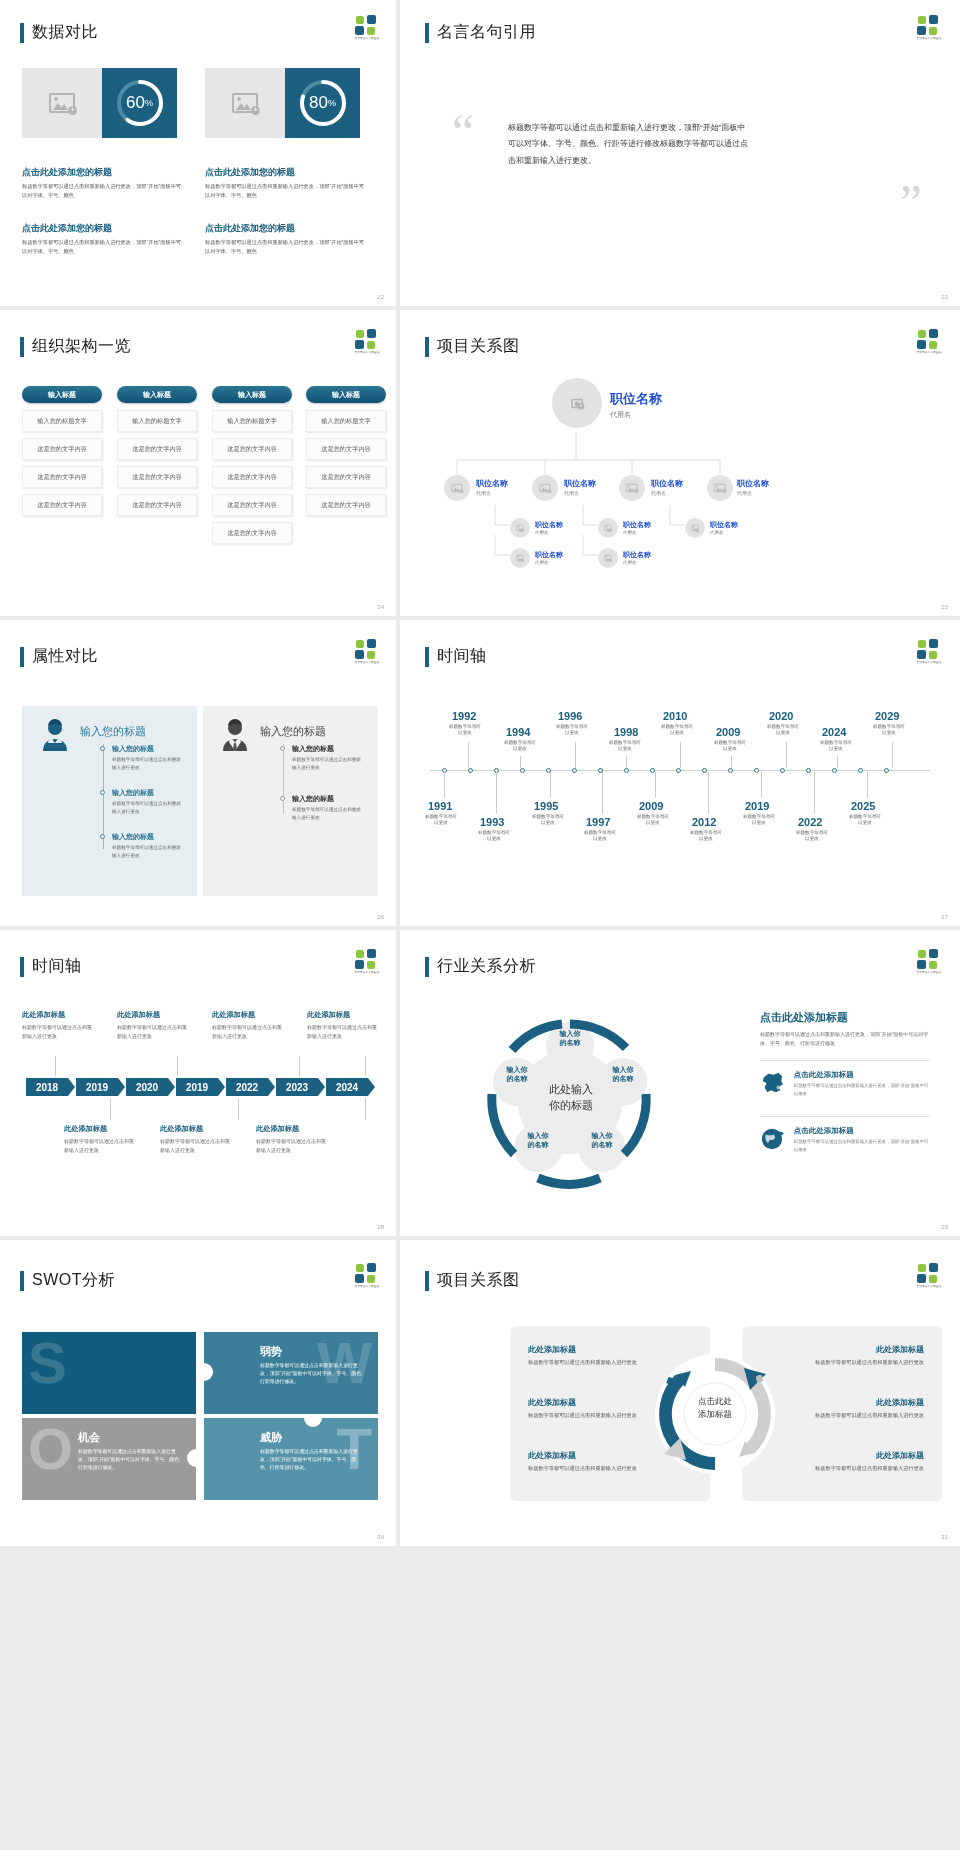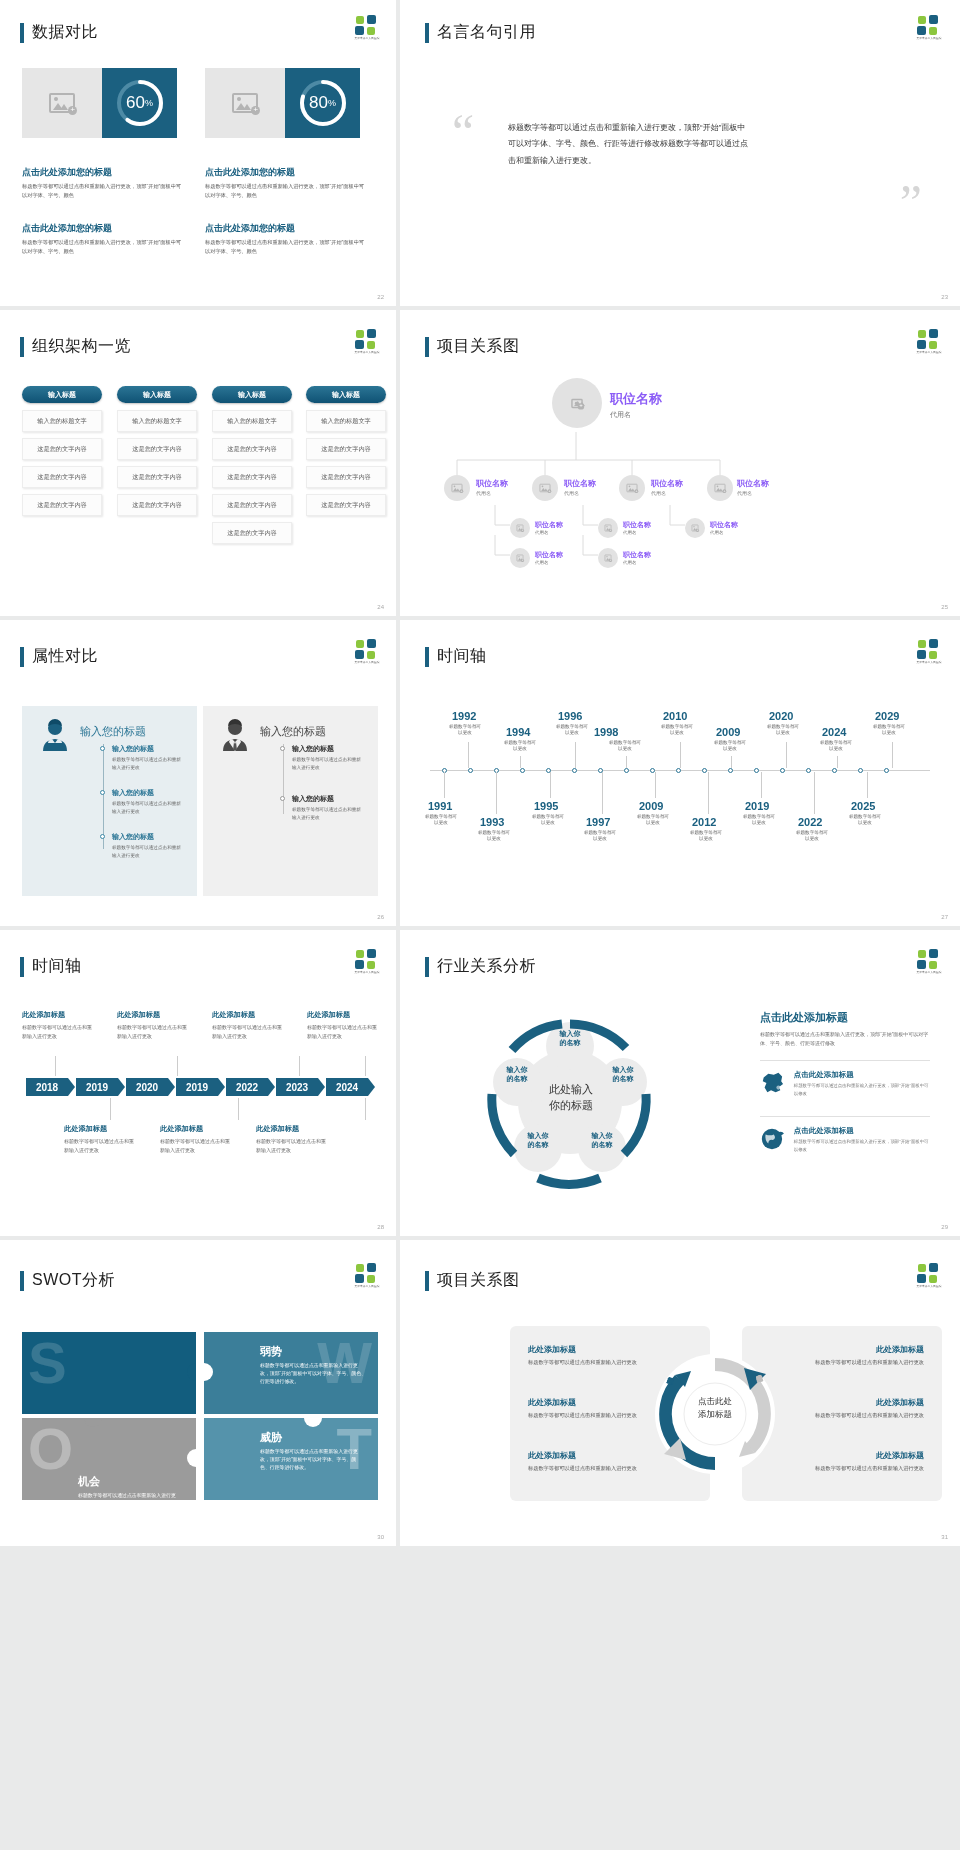--- a/index.html
+++ b/index.html
@@ -64,21 +64,21 @@
   
   .pill { background:linear-gradient(180deg,#2b7595,#0f5274); color:#fff; font-size:7px;
           font-weight:bold; border-radius:12px; height:17px; display:flex; align-items:center;
           justify-content:center; box-shadow:0 1px 2px rgba(0,0,0,.25); }
   .cell { background:#fcfcfc; border:1px solid #ededed; height:22px; display:flex;
           align-items:center; justify-content:center; font-size:6.2px; color:#555;
           box-shadow:1px 1px 2px rgba(0,0,0,.10); }
 
   
   .av { background:#e2e2e2; border-radius:50%; display:flex; align-items:center; justify-content:center; }
-  .jt { color:#8b5cf6; font-weight:bold; }
+  .jt { color:#1d4ed8; font-weight:bold; }
   .jn { color:#777; }
 
   
   .panel { position:absolute; top:86px; height:190px; }
   .panel.a { left:22px; width:175px; background:#e7eef1; }
   .panel.b { left:203px; width:175px; background:#f0f0f0; }
   .tl-line { position:absolute; width:1px; background:#9ab6c2; }
   .tl-dot { position:absolute; width:5px; height:5px; border-radius:50%; border:1px solid #3c87a5; background:#fff; }
 
   
@@ -529,21 +529,21 @@
     <div class="tick" style="left:68px;top:122px;height:26px;"></div>
 
     <div class="yr" style="left:106px;top:106px;">1994</div>
     <div class="yrsub" style="left:103px;top:120px;">标题数字等都可以更改</div>
     <div class="tick" style="left:120px;top:136px;height:12px;"></div>
 
     <div class="yr" style="left:158px;top:90px;">1996</div>
     <div class="yrsub" style="left:155px;top:104px;">标题数字等都可以更改</div>
     <div class="tick" style="left:175px;top:122px;height:26px;"></div>
 
-    <div class="yr" style="left:194px;top:106px;">1998</div>
+    <div class="yr" style="left:214px;top:106px;">1998</div>
     <div class="yrsub" style="left:208px;top:120px;">标题数字等都可以更改</div>
     <div class="tick" style="left:226px;top:136px;height:12px;"></div>
 
     <div class="yr" style="left:263px;top:90px;">2010</div>
     <div class="yrsub" style="left:260px;top:104px;">标题数字等都可以更改</div>
     <div class="tick" style="left:280px;top:122px;height:26px;"></div>
 
     <div class="yr" style="left:316px;top:106px;">2009</div>
     <div class="yrsub" style="left:313px;top:120px;">标题数字等都可以更改</div>
     <div class="tick" style="left:331px;top:136px;height:12px;"></div>
@@ -776,21 +776,21 @@
       <div class="big" style="right:6px;top:2px;">W</div>
       <div style="padding:12px 12px 0 56px;">
         <h4>弱势</h4>
         <p>标题数字等都可以通过点击和重新输入进行更改，顶部“开始”面板中可以对字体、字号、颜色、行距等进行修改。</p>
       </div>
       <i style="position:absolute;left:-9px;top:31px;width:18px;height:18px;border-radius:50%;background:#fff;"></i>
     </div>
 
     <div class="sw" style="left:22px;top:178px;width:174px;height:82px;background:#9b9b9b;">
       <div class="big dark" style="left:6px;top:2px;">O</div>
-      <div style="padding:12px 12px 0 56px;margin-top:44px;">
+      <div style="padding:12px 12px 0 56px;">
         <h4>机会</h4>
         <p>标题数字等都可以通过点击和重新输入进行更改，顶部“开始”面板中可以对字体、字号、颜色、行距等进行修改。</p>
       </div>
       <i style="position:absolute;left:62px;top:-9px;width:18px;height:18px;border-radius:50%;background:#9b9b9b;"></i>
       <i style="position:absolute;right:-9px;top:31px;width:18px;height:18px;border-radius:50%;background:#fff;"></i>
     </div>
 
     <div class="sw" style="left:204px;top:178px;width:174px;height:82px;background:#5593ab;">
       <div class="big dark" style="right:6px;top:2px;">T</div>
       <div style="padding:12px 20px 0 56px;">

